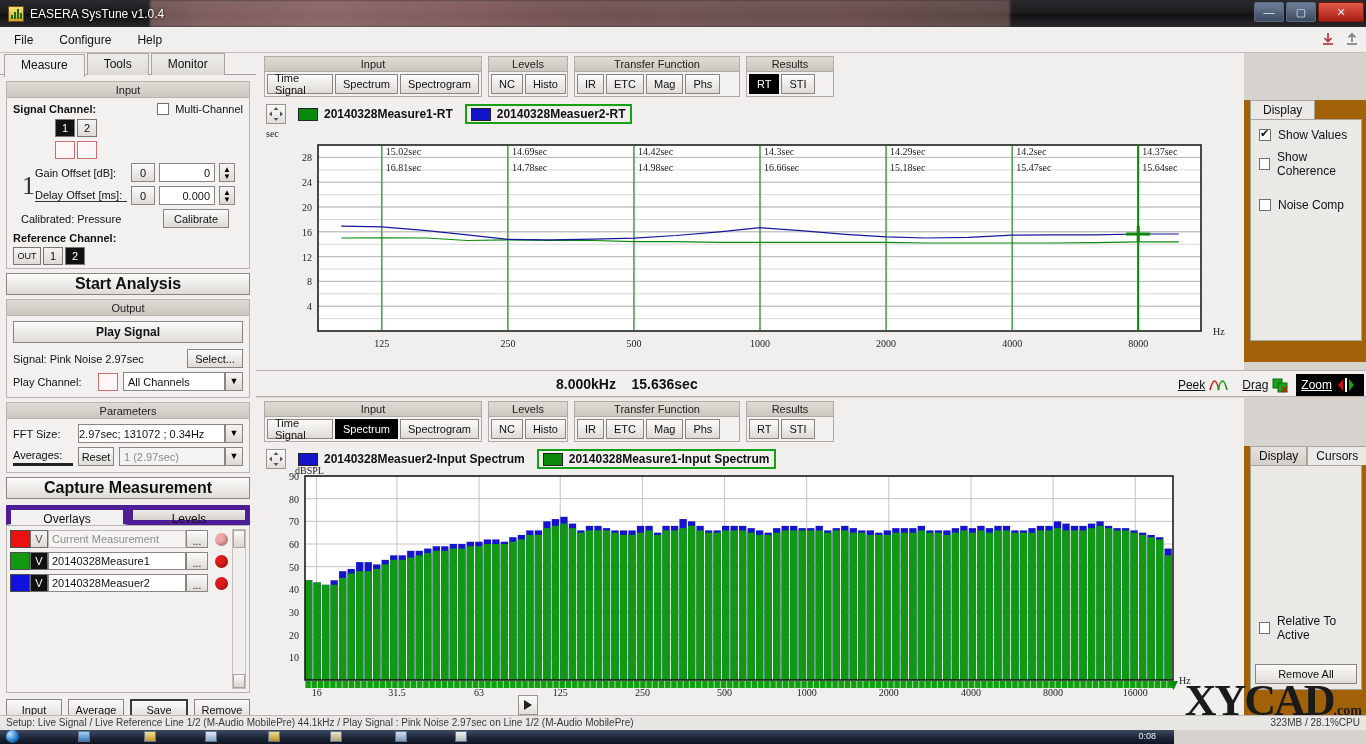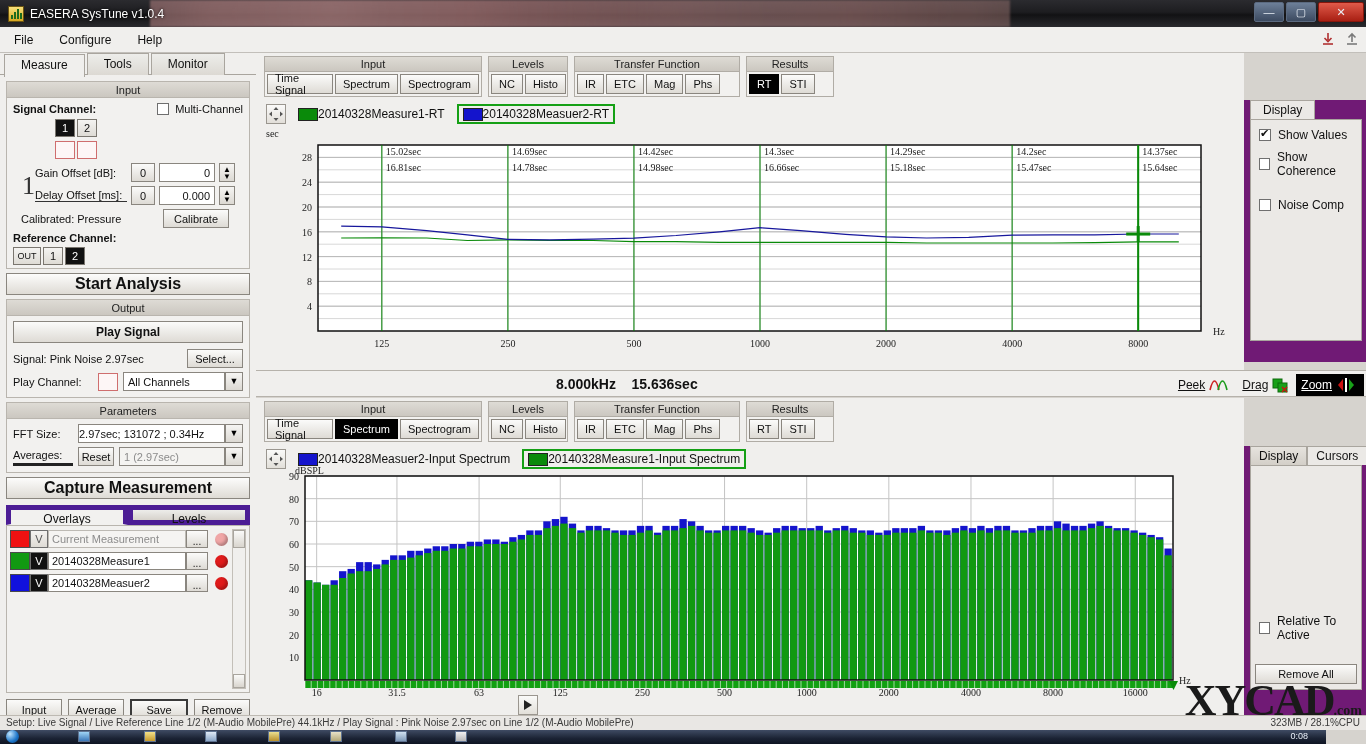--- a/index.html
+++ b/index.html
@@ -129,54 +129,54 @@
   .tgroup{ border:1px solid #b0aca5; background:#f2f1ef;}
   .tgroup .tg-title{ background:linear-gradient(#dedbd5,#cbc7c0); text-align:center; font-size:11px;
     height:15px; line-height:15px; border-bottom:1px solid #b0aca5; color:#222; padding:0 6px;}
   .tg-body{ display:flex; gap:2px; padding:2px;}
   .tbtn{ border:1px solid #8a867f; background:linear-gradient(#fbfbfa,#dedbd5);
     font-size:11px; height:20px; padding:0 7px; display:flex;align-items:center;justify-content:center; color:#111;}
   .tbtn.on{ background:#000; color:#fff; border-color:#000;}
   .legendrow{ display:flex; align-items:center; gap:8px; padding:4px 0 0 4px;}
   .panbtn{ width:20px;height:20px;border:1px solid #9a968f;background:linear-gradient(#fafaf9,#e2dfd9);
     position:relative; display:flex;align-items:center;justify-content:center; margin-left:4px;}
-  .legitem{ display:flex;align-items:center;padding:1px 4px; font-size:12px; color:#111;}
+  .legitem{ display:flex;align-items:center;gap:6px; padding:1px 4px; font-size:12px; color:#111;font-weight:bold;}
   .legitem.sel{ border:2px solid #15a015;}
   .legsw{ width:20px;height:13px; border:1px solid #222;}
   .playbtn{ width:20px;height:20px; border:1px solid #9a968f; background:linear-gradient(#fafaf9,#e2dfd9);
     display:flex;align-items:center;justify-content:center;}
   .tri{ width:0;height:0;border-left:8px solid #222;border-top:5px solid transparent;border-bottom:5px solid transparent;}
   
   #midbar{
     position:absolute;left:256px;top:370px;width:1110px;height:27px;
     background:#f0efed; border-top:1px solid #b6b2ab; border-bottom:1px solid #b6b2ab;
     display:flex; align-items:center;
   }
   #midbar .readout{ position:absolute; left:300px; font-weight:bold; font-size:14px; color:#111;}
   #midbar .tools{ position:absolute; right:0; top:0; height:27px; display:flex; align-items:center; gap:2px;}
   .modebtn{ display:flex;align-items:center;gap:3px; padding:2px 5px; font-size:12px; color:#111;}
   .modebtn.on{ background:#000; color:#fff;}
   
-  .rightpanel{ position:absolute; background:#701a75;}
+  .rightpanel{ position:absolute; background:#a16207;}
   .rp-tabs{ display:flex; padding-left:6px;}
   .rp-tab{ height:19px; line-height:18px; padding:0 12px; font-size:12px; color:#111;
     border:1px solid #a9a59e; border-bottom:none; background:linear-gradient(#e6e3de,#d3cfc8);}
   .rp-tab.active{ background:#ebe9e6;}
   .rp-body{ border:1px solid #a9a59e; margin:0 6px; background:#ebe9e6; position:relative;}
   .rp-chk{ display:flex;align-items:center;gap:7px; margin:8px 0 0 8px; font-size:12px; color:#111;}
   
   #statusbar{
     position:absolute;left:0;top:715px;width:1366px;height:15px;background:#e9e7e4;
     border-top:1px solid #bdb9b2; font-size:10px; color:#3a3a3a; overflow:hidden;
   }
   #statusbar .left{ position:absolute; left:6px; top:1px; white-space:nowrap;}
   #statusbar .right{ position:absolute; right:6px; top:1px;}
   
   #taskbar{
-    position:absolute;left:0;top:730px;width:1326px;height:14px;
+    position:absolute;left:0;top:730px;width:1174px;height:14px;
     background:linear-gradient(to bottom,#3f4b63,#1b2334 60%,#0e1422);
   }
   #taskbar .orb{ position:absolute;left:6px;top:0px;width:13px;height:13px;border-radius:50%;
     background:radial-gradient(circle at 4px 4px,#bfe5ff,#1b74c8 60%,#0d3f75);}
   #taskbar .tbi{ position:absolute;top:1px;width:12px;height:11px;border:1px solid #5f7391;
     background:linear-gradient(#cfd8e6,#7c8ca8);}
   #taskbar .clock{ position:absolute; right:18px; top:1px; color:#e8eef7; font-size:9px;}
   
   .plotarea{ position:absolute; }
   .axislabel{ font-size:10px; fill:#222; font-family:"Liberation Serif", serif;}

